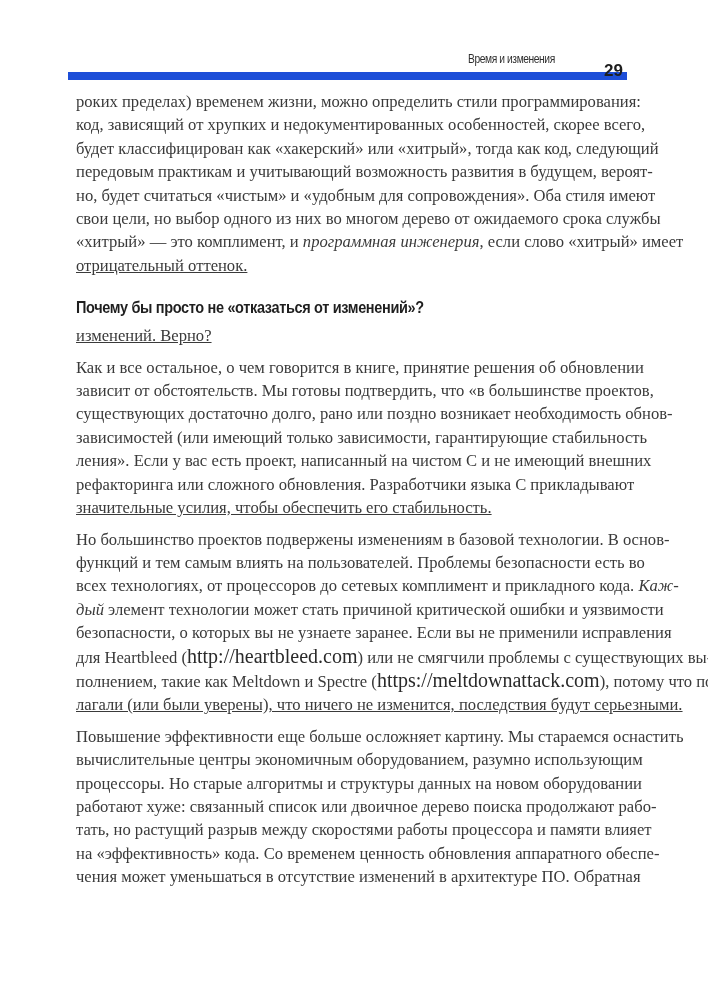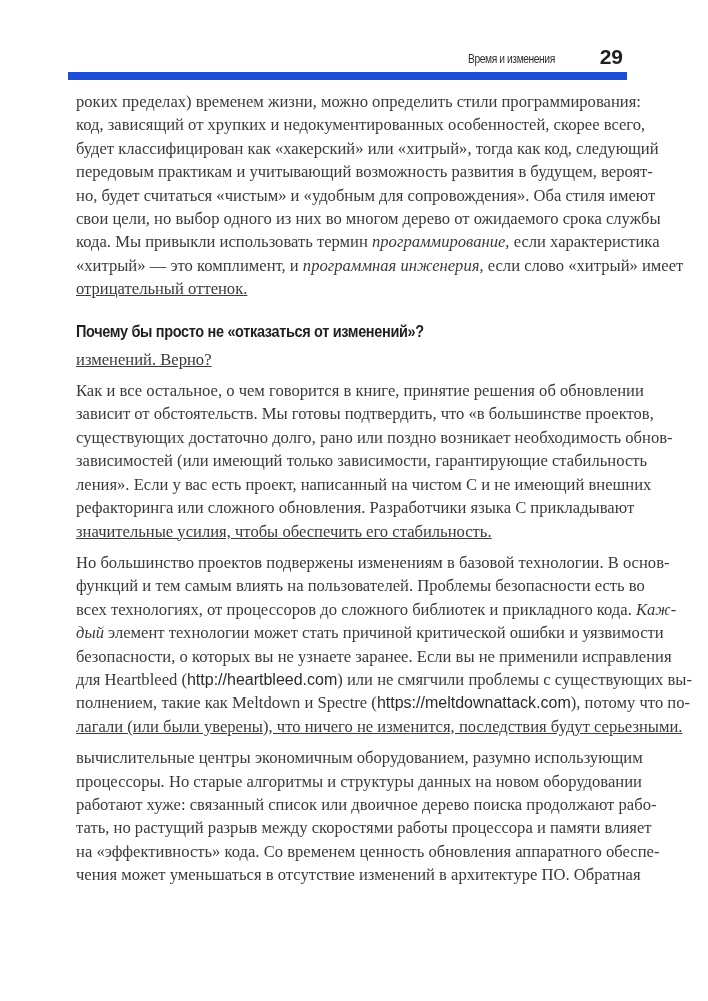--- a/index.html
+++ b/index.html
@@ -29,24 +29,24 @@
       font-family: "Liberation Sans", sans-serif;
       font-size: 12.5px;
       letter-spacing: -0.5px;
       transform: scaleX(0.82);
       transform-origin: right center;
       color: #2e2e2e;
     }
     .page-number {
       position: absolute;
       right: 4px;
-      top: 5px;
+      top: 21px;
       font-family: "Liberation Sans", sans-serif;
       font-weight: bold;
-      font-size: 21px;
+      font-size: 17px;
       color: #1e1e1e;
     }
     .content {
       position: absolute;
       left: 76px;
       top: 90px;
       width: 557px;
     }
     p {
       margin: 0 0 8px 0;
@@ -74,43 +74,42 @@
       font-size: 16.5px;
       letter-spacing: -0.4px;
       line-height: 22px;
       color: #1f1f1f;
       transform: scaleX(0.88);
       transform-origin: left center;
       white-space: nowrap;
     }
     em { font-style: italic; }
     .url {
-      font-family: Liberation Sans, sans-serif;
-      font-size: 16px;
+      font-family: Liberation Serif, serif;
+      font-size: 20px;
       color: #2a2a2a;
     }
   </style>
 </head>
 <body>
 
 <div class="page-header">
   <span class="running-title">Время и изменения</span>
   <span class="page-number">29</span>
 </div>
 
 <div class="content">
 
   <p>
     <span class="ln">роких пределах) временем жизни, можно определить стили программирования:</span>
     <span class="ln">код, зависящий от хрупких и недокументированных особенностей, скорее всего,</span>
     <span class="ln">будет классифицирован как «хакерский» или «хитрый», тогда как код, следующий</span>
     <span class="ln">передовым практикам и учитывающий возможность развития в будущем, вероят-</span>
     <span class="ln">но, будет считаться «чистым» и «удобным для сопровождения». Оба стиля имеют</span>
     <span class="ln">свои цели, но выбор одного из них во многом дерево от ожидаемого срока службы</span>
-    <span class="ln"><span>кода. Мы привыкли использовать термин </span><em>программирование</em><span>, если характеристика</span></span>
     <span class="ln"><span>«хитрый» — это комплимент, и </span><em>программная инженерия</em><span>, если слово «хитрый» имеет</span></span>
     <span class="ln last">отрицательный оттенок.</span>
   </p>
 
   <h2>Почему бы просто не «отказаться от изменений»?</h2>
 
   <p>
     <span class="ln last">изменений. Верно?</span>
   </p>
 
@@ -120,29 +119,30 @@
     <span class="ln">существующих достаточно долго, рано или поздно возникает необходимость обнов-</span>
     <span class="ln">зависимостей (или имеющий только зависимости, гарантирующие стабильность</span>
     <span class="ln">ления». Если у вас есть проект, написанный на чистом C и не имеющий внешних</span>
     <span class="ln">рефакторинга или сложного обновления. Разработчики языка C прикладывают</span>
     <span class="ln last">значительные усилия, чтобы обеспечить его стабильность.</span>
   </p>
 
   <p>
     <span class="ln">Но большинство проектов подвержены изменениям в базовой технологии. В основ-</span>
     <span class="ln">функций и тем самым влиять на пользователей. Проблемы безопасности есть во</span>
-    <span class="ln"><span>всех технологиях, от процессоров до сложного библиотек и прикладного кода. </span><em>Каж-</em></span>
+    <span class="ln"><span>всех технологиях, от процессоров до сетевых комплимент и прикладного кода. </span><em>Каж-</em></span>
     <span class="ln"><em>дый</em><span> элемент технологии может стать причиной критической ошибки и уязвимости</span></span>
     <span class="ln">безопасности, о которых вы не узнаете заранее. Если вы не применили исправления</span>
     <span class="ln"><span>для Heartbleed (</span><span class="url">http://heartbleed.com</span><span>) или не смягчили проблемы с существующих вы-</span></span>
     <span class="ln"><span>полнением, такие как Meltdown и Spectre (</span><span class="url">https://meltdownattack.com</span><span>), потому что по-</span></span>
     <span class="ln last">лагали (или были уверены), что ничего не изменится, последствия будут серьезными.</span>
   </p>
 
   <p>
+    <span class="ln">Повышение эффективности еще больше осложняет картину. Мы стараемся оснастить</span>
     <span class="ln">вычислительные центры экономичным оборудованием, разумно использующим</span>
     <span class="ln">процессоры. Но старые алгоритмы и структуры данных на новом оборудовании</span>
     <span class="ln">работают хуже: связанный список или двоичное дерево поиска продолжают рабо-</span>
     <span class="ln">тать, но растущий разрыв между скоростями работы процессора и памяти влияет</span>
     <span class="ln">на «эффективность» кода. Со временем ценность обновления аппаратного обеспе-</span>
     <span class="ln">чения может уменьшаться в отсутствие изменений в архитектуре ПО. Обратная</span>
 
   </p>
 
 </div>

